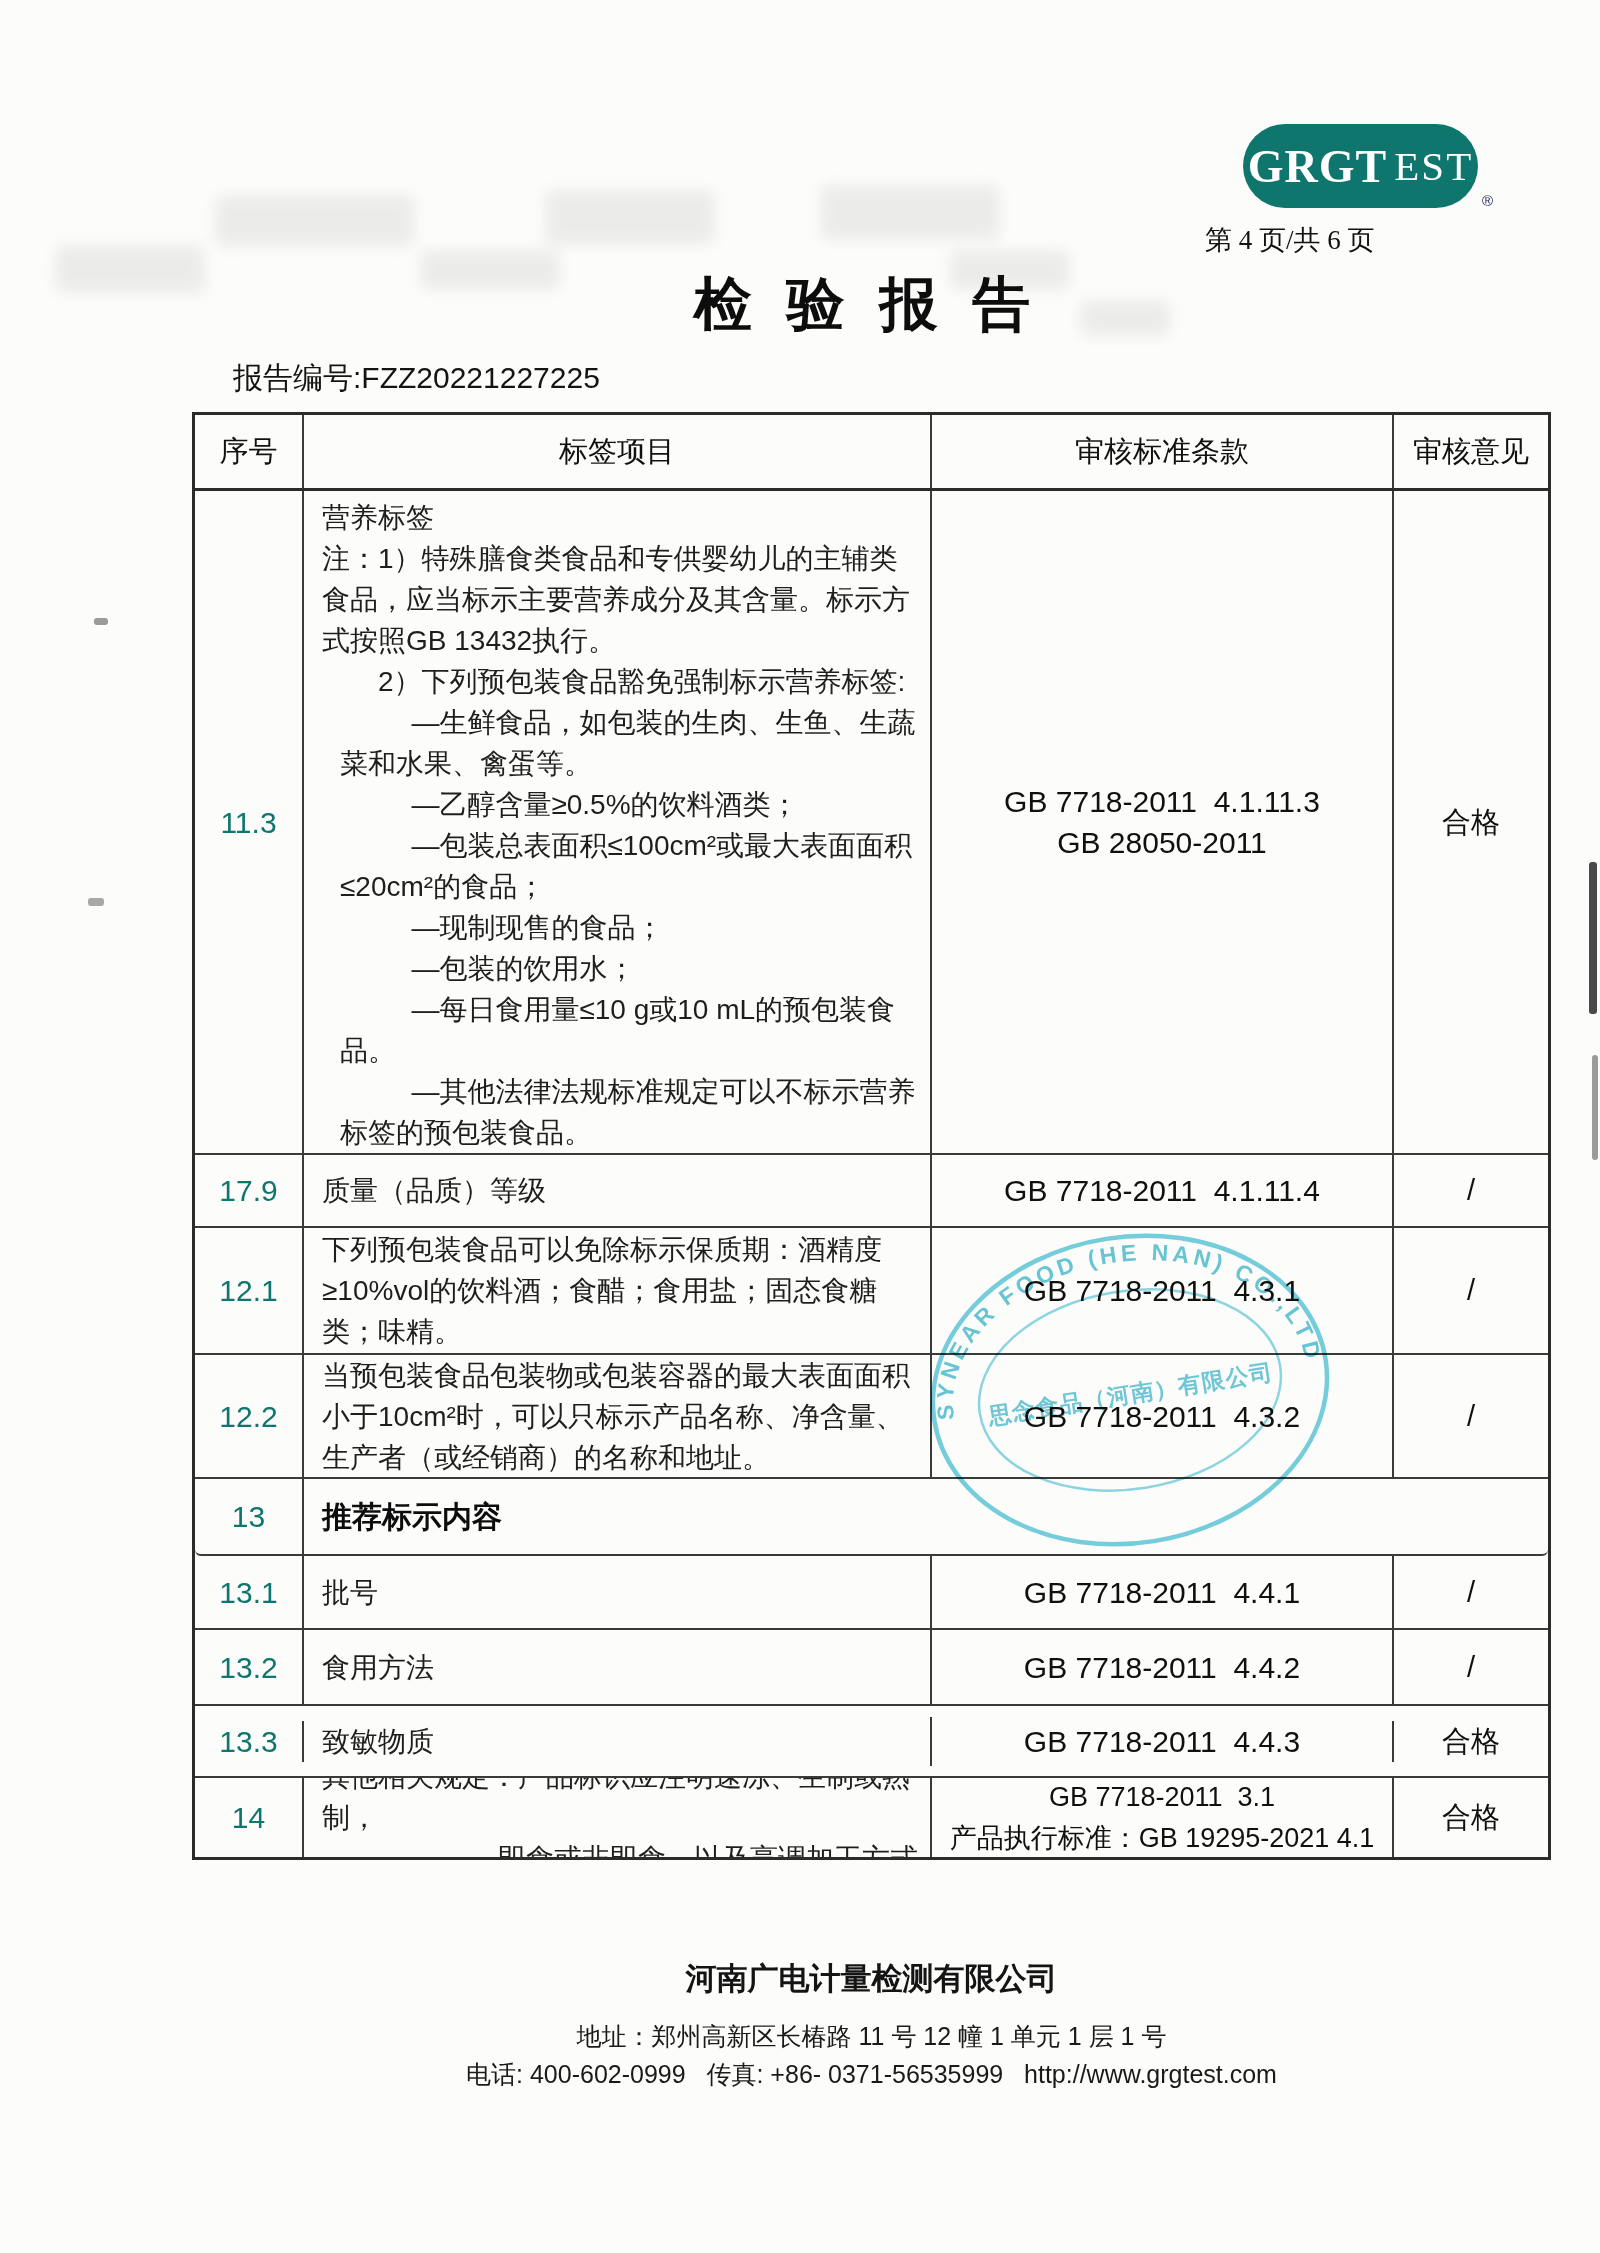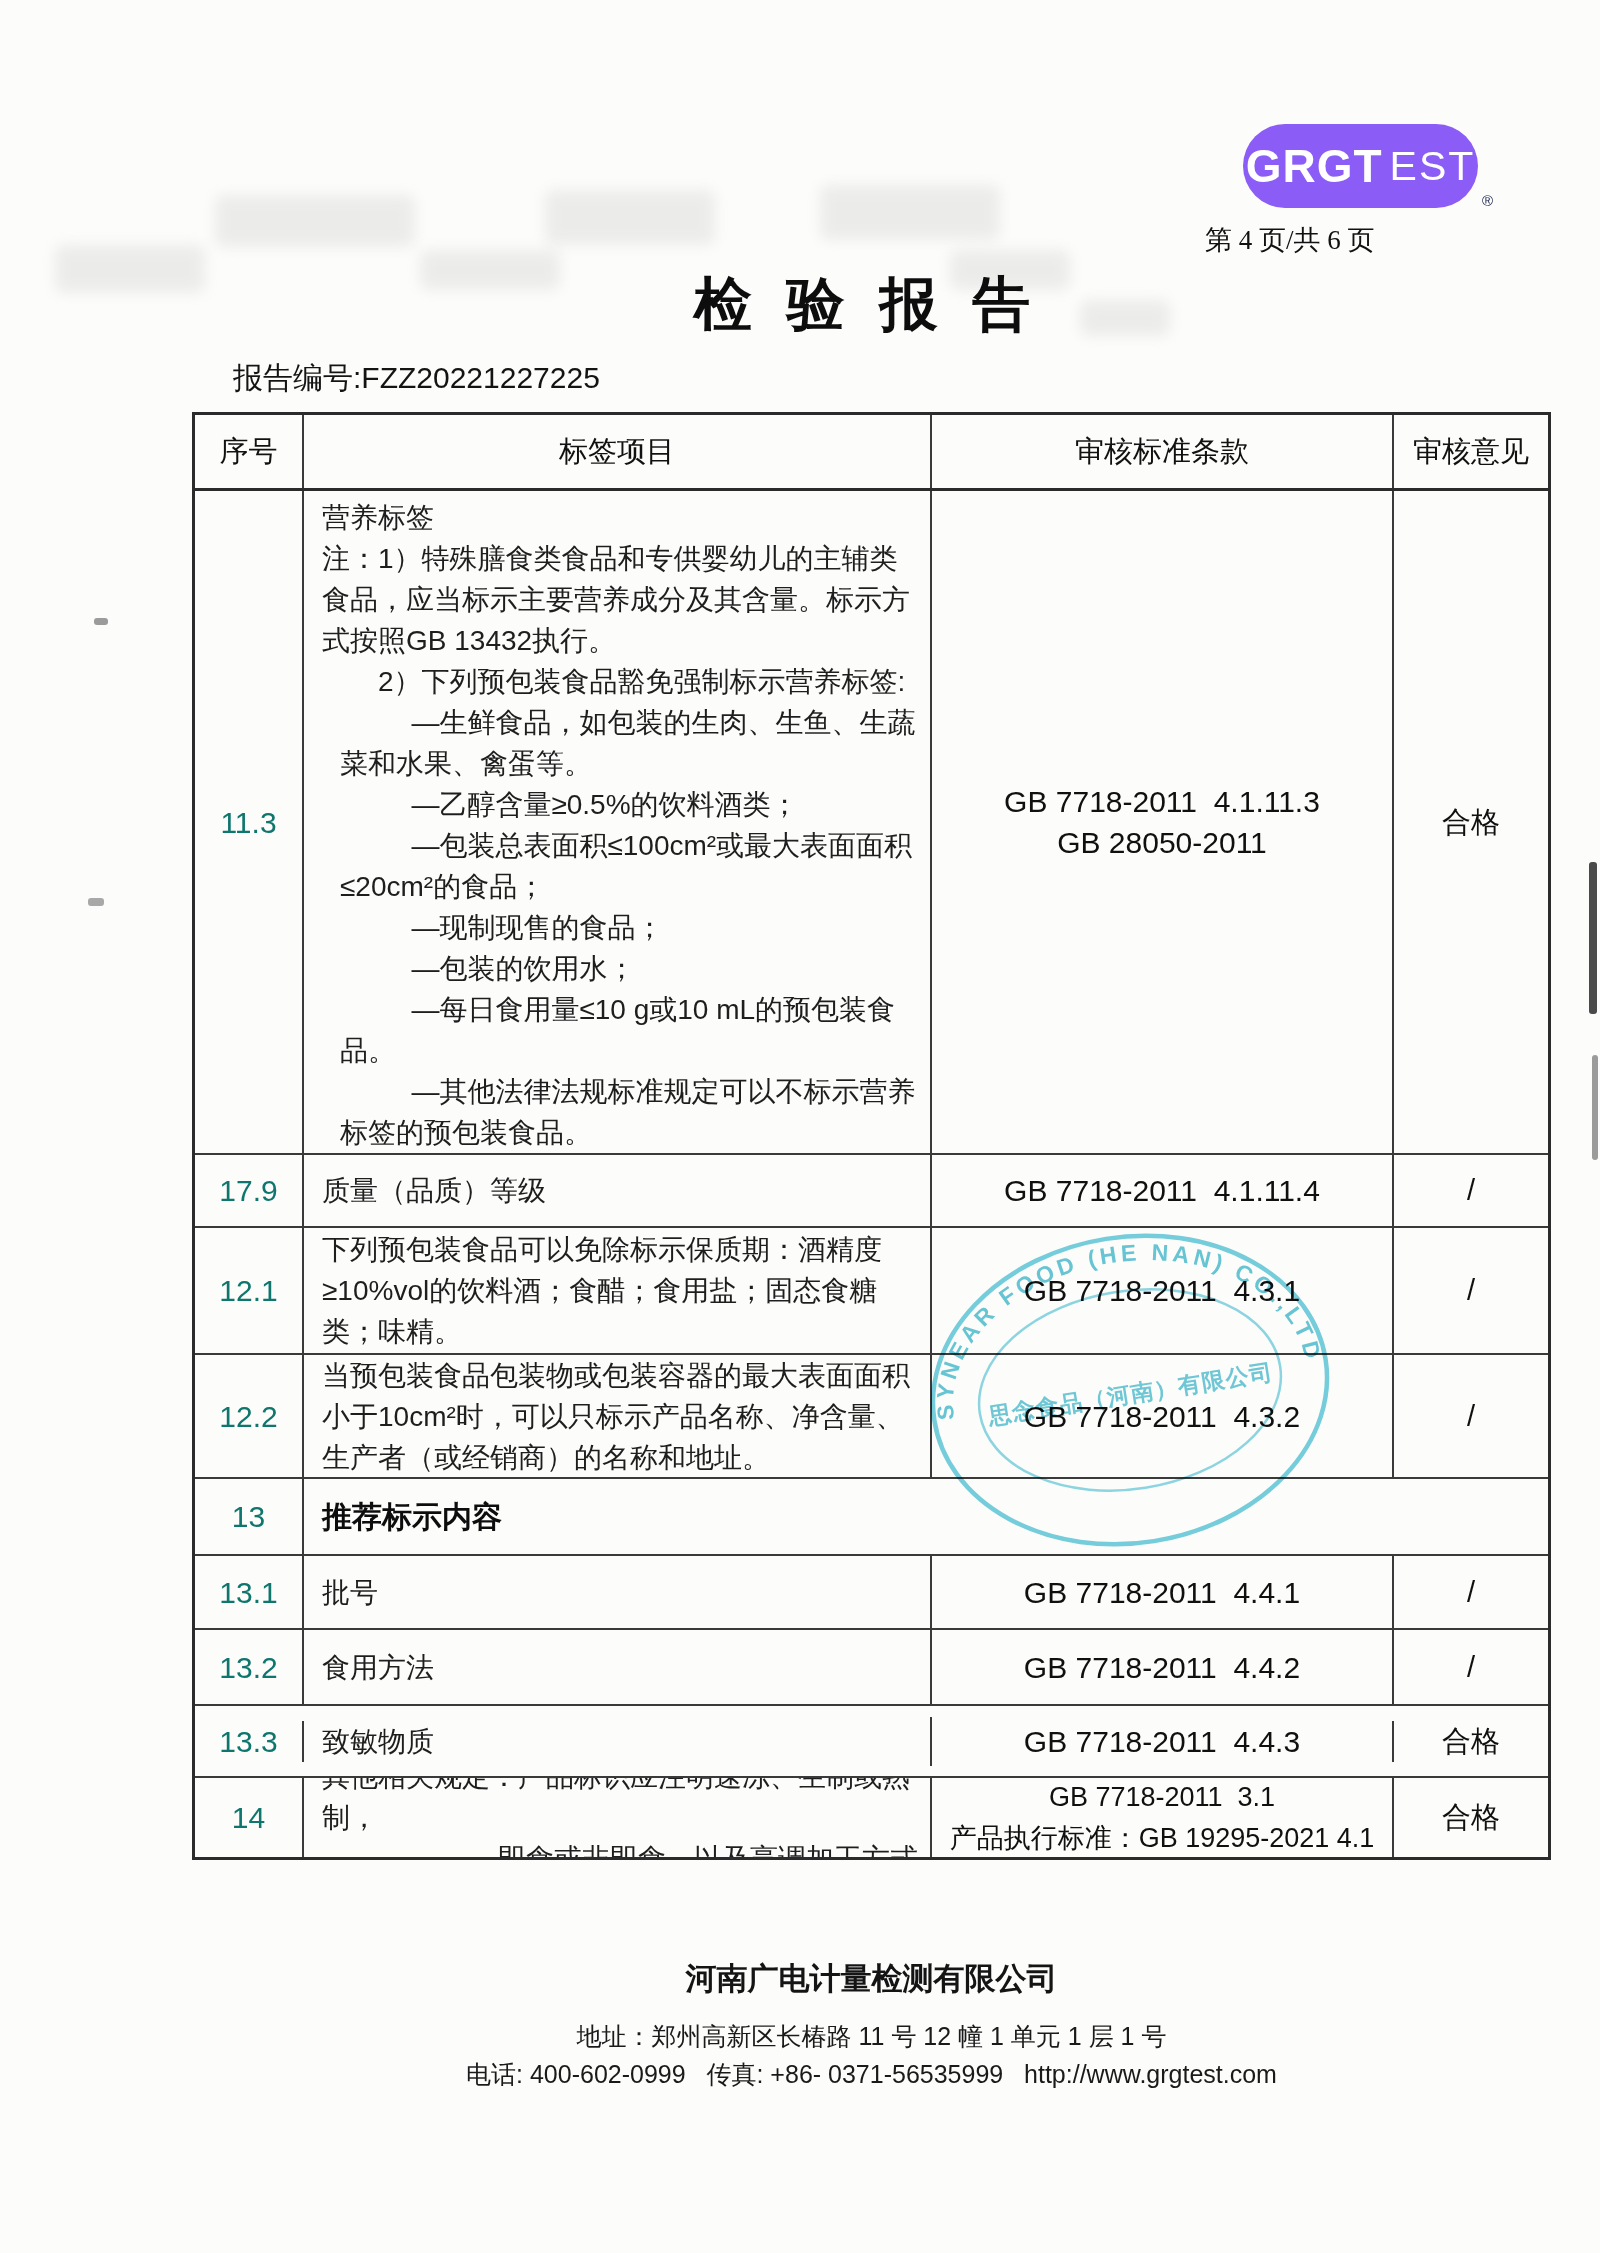--- a/index.html
+++ b/index.html
@@ -86,21 +86,21 @@
   <div class="bleed b4"></div>
   <div class="bleed b5"></div>
   <div class="bleed b6"></div>
   <div class="bleed b7"></div>
 
   <div class="artifact a1"></div>
   <div class="artifact a2"></div>
   <div class="artifact a3"></div>
   <div class="artifact a4"></div>
 
-  <div class="logo" style="background:#8b5cf6;">
+  <div class="logo" style="background:#0f766e;font-family:Liberation Serif, serif;">
     <span class="logo-bold">GRGT</span>
     <span class="logo-light">EST</span>
   </div>
   <div class="logo-reg">®</div>
 
   <div class="page-indicator">第 4 页/共 6 页</div>
 
   <div class="title">检验报告</div>
 
   <div class="report-no">报告编号:FZZ20221227225</div>
@@ -150,21 +150,21 @@
       <div class="cell c4 opinion">/</div>
     </div>
 
     <div class="row" style="height:124px;">
       <div class="cell c1 idcell">12.2</div>
       <div class="cell c2">当预包装食品包装物或包装容器的最大表面面积小于10cm²时，可以只标示产品名称、净含量、生产者（或经销商）的名称和地址。</div>
       <div class="cell c3 std">GB 7718-2011  4.3.2</div>
       <div class="cell c4 opinion">/</div>
     </div>
 
-    <div class="row" style="height:77px;">
+    <div class="row" style="height:77px;border-radius:6px;">
       <div class="cell c1 idcell">13</div>
       <div class="cell cmerge sec">推荐标示内容</div>
     </div>
 
     <div class="row" style="height:74px;">
       <div class="cell c1 idcell">13.1</div>
       <div class="cell c2">批号</div>
       <div class="cell c3 std">GB 7718-2011  4.4.1</div>
       <div class="cell c4 opinion">/</div>
     </div>

